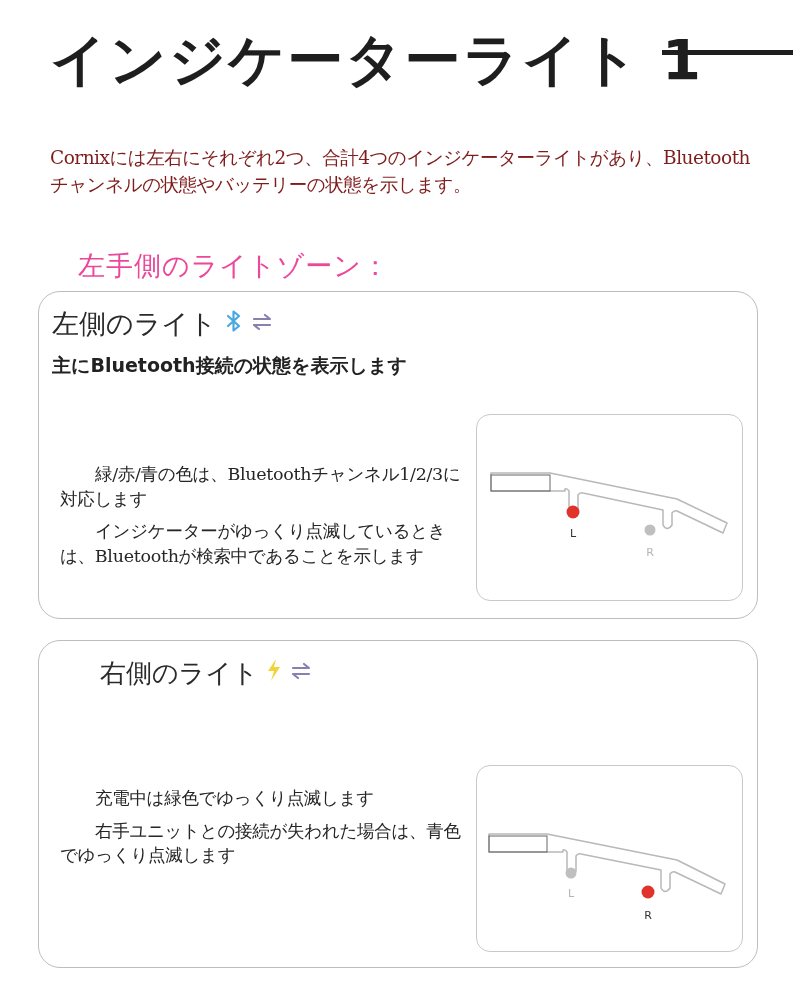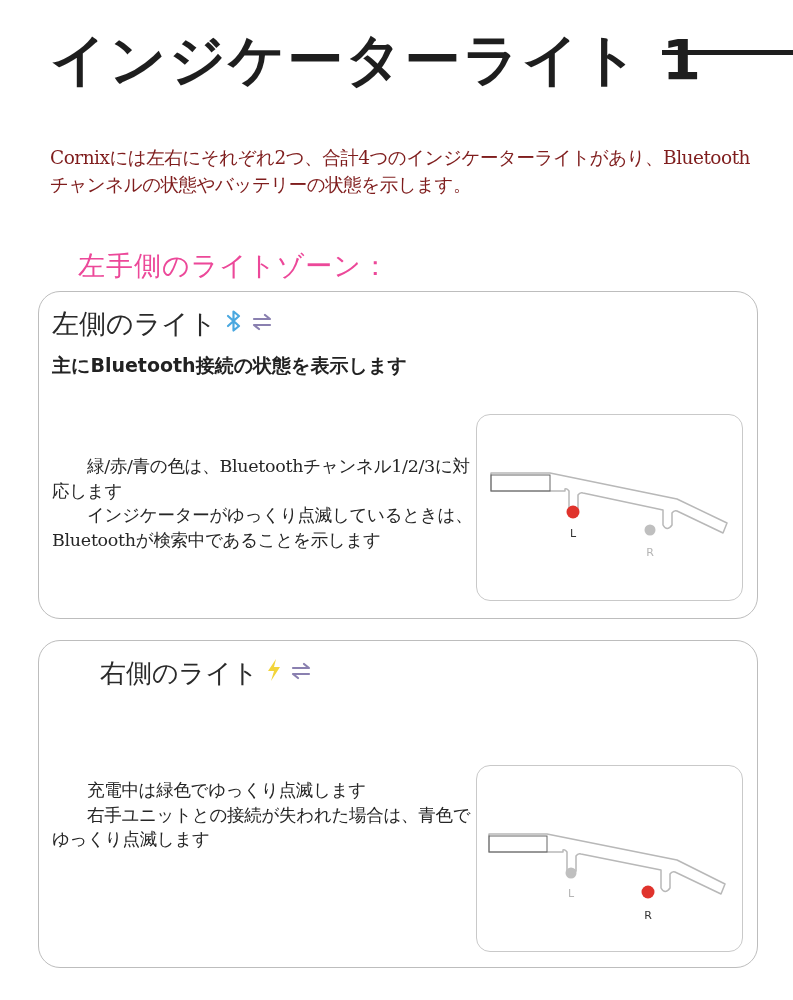--- a/index.html
+++ b/index.html
@@ -45,21 +45,21 @@
     font-family: "DejaVu Sans", "Liberation Sans", sans-serif;
     font-weight: 700; font-size: 19px; line-height: 27px; color: #222;
   }
   .card-body {
     position: absolute; left: 13px; width: 430px;
     font-size: 17.5px; line-height: 24.5px; color: #262626;
     letter-spacing: -0.3px;
   }
   .card-1 .card-body { top: 162px; }
   .card-2 .card-body { top: 137px; }
-  .card-body p { margin: 0; }
+  .card-body p { margin: 8px; }
   .indent { text-indent: 2em; }
   .diagram {
     position: absolute; left: 437px; width: 265px; height: 185px;
     border: 1.5px solid #c9c9c9; border-radius: 14px; background: #fff;
   }
   .card-1 .diagram { top: 122px; }
   .card-2 .diagram { top: 124px; }
   .diagram svg { position: absolute; left: 0; top: 0; }
 </style>
 </head>

